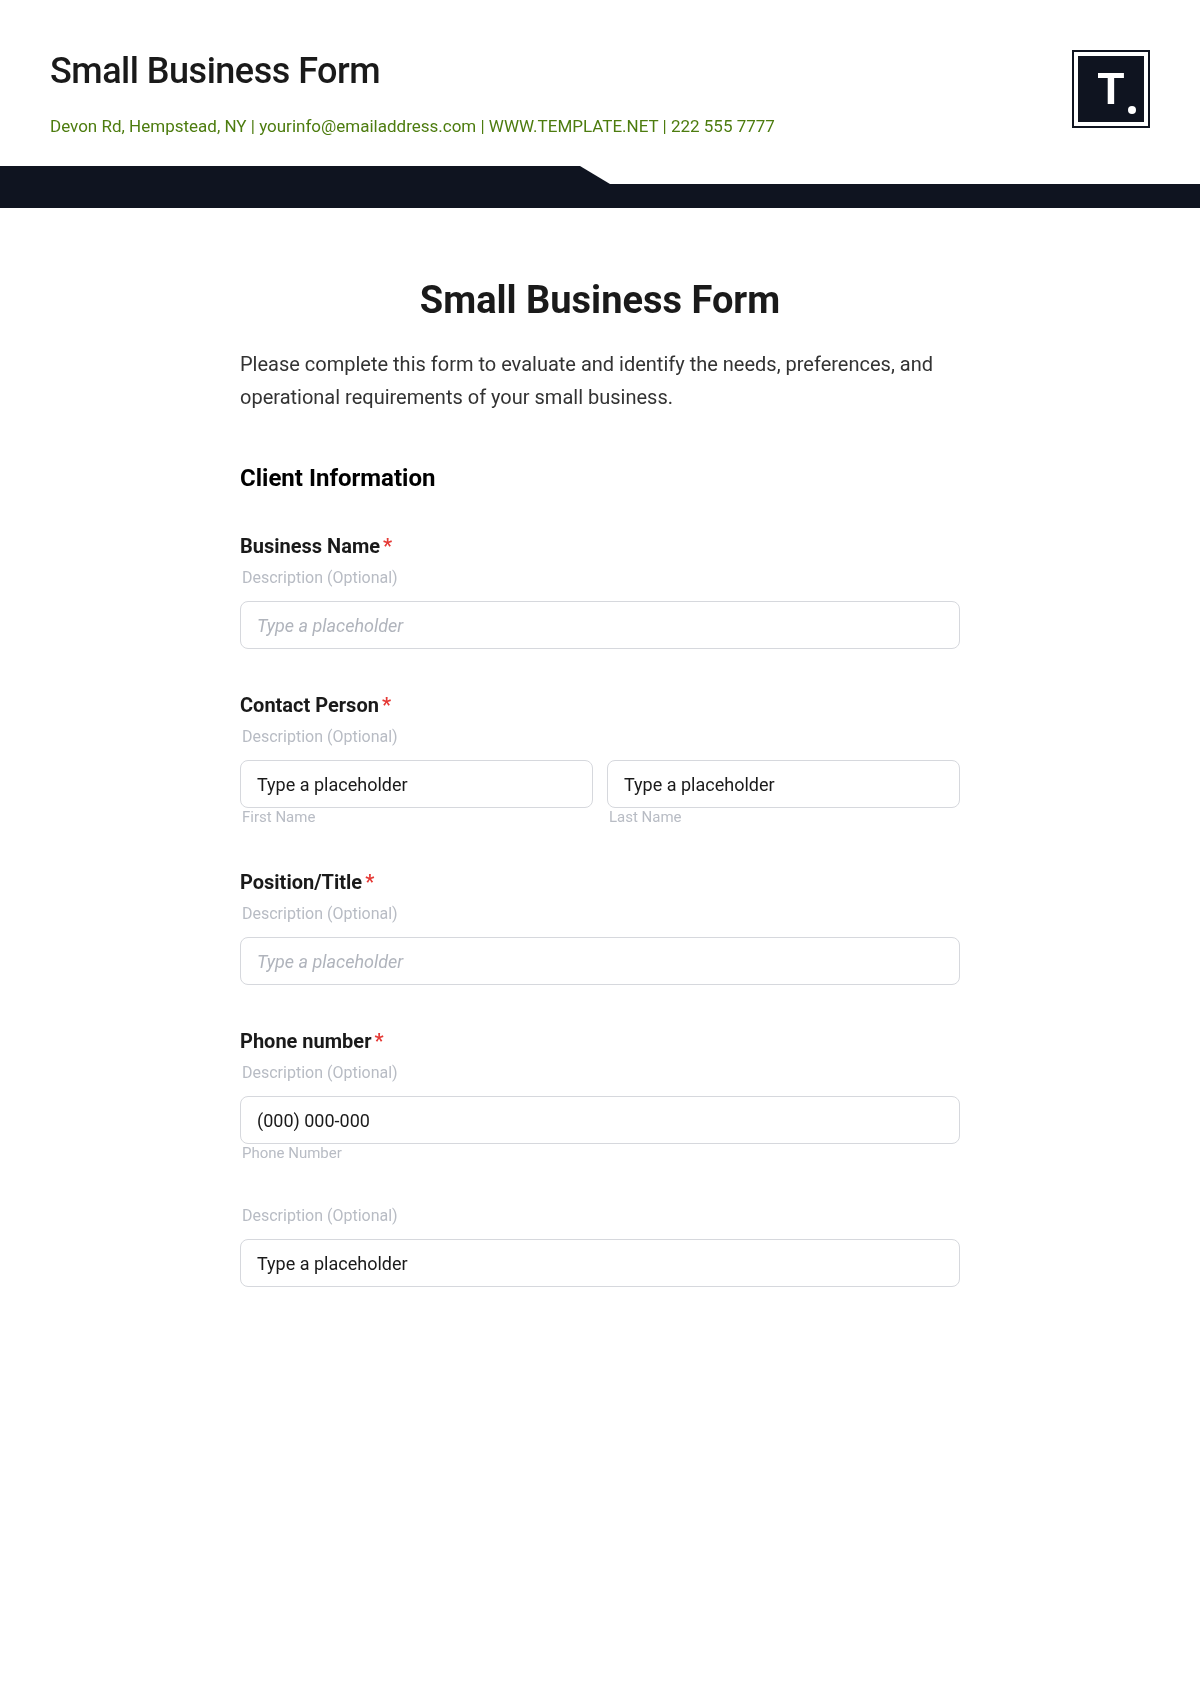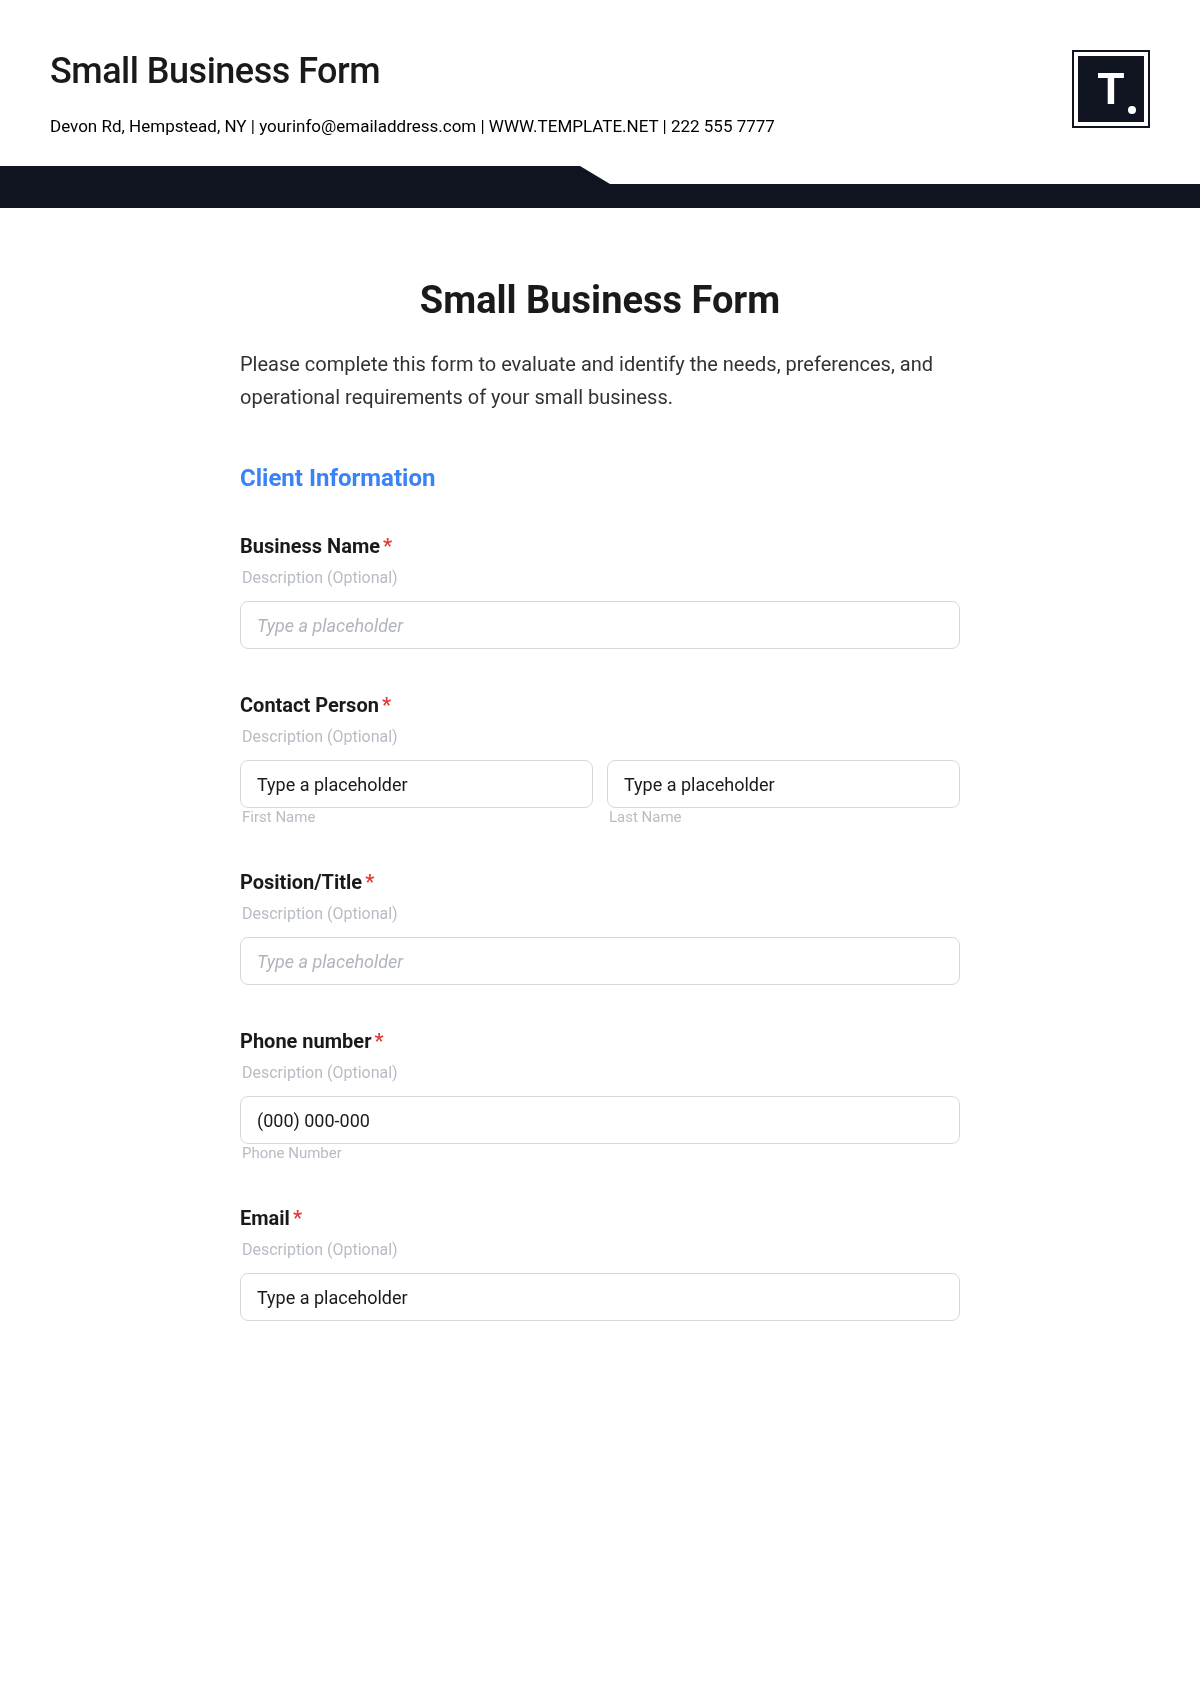--- a/index.html
+++ b/index.html
@@ -18,21 +18,21 @@
   .header-text { flex: 1; }
   .page-title {
     font-size: 36px;
     font-weight: 500;
     color: #1a1a1a;
     margin-bottom: 24px;
     letter-spacing: -0.5px;
   }
   .contact-line {
     font-size: 17px;
-    color: #000000;
+    color: #4d7c0f;
     font-weight: 400;
   }
   .logo-box {
     width: 78px;
     height: 78px;
     border: 2px solid #0f1420;
     padding: 4px;
     display: flex;
     align-items: center;
     justify-content: center;
@@ -94,21 +94,21 @@
   .form-intro {
     font-size: 20px;
     color: #333;
     text-align: left;
     line-height: 1.65;
     margin-bottom: 50px;
   }
   .section-heading {
     font-size: 24px;
     font-weight: 700;
-    color: #3b82f6;
+    color: #000000;
     margin-bottom: 42px;
   }
   .field { margin-bottom: 44px; }
   .field-label {
     font-size: 20px;
     font-weight: 700;
     color: #1a1a1a;
     margin-bottom: 10px;
   }
   .req { color: #e53935; font-weight: 700; margin-left: 3px; }
@@ -199,19 +199,16 @@
   <div class="field">
     <div class="field-label">
       <span>Phone number</span><span class="req">*</span>
     </div>
     <div class="desc">Description (Optional)</div>
     <input class="input filled" type="text" placeholder="(000) 000-000" style="">
     <div class="sublabel">Phone Number</div>
   </div>
 
   <div class="field">
-    <div class="field-label">
-      <span>Email</span><span class="req">*</span>
-    </div>
     <div class="desc">Description (Optional)</div>
     <input class="input filled" type="text" placeholder="Type a placeholder" style="">
   </div>
 </div>
 
 </body></html>

